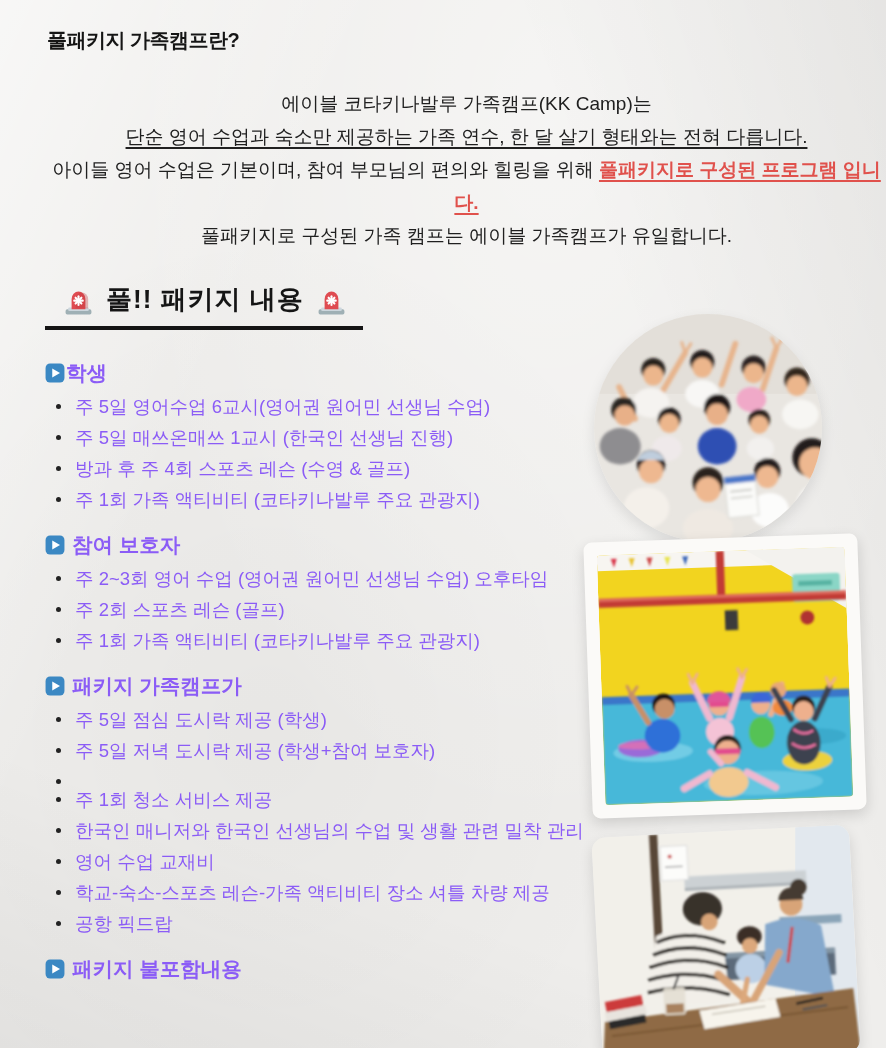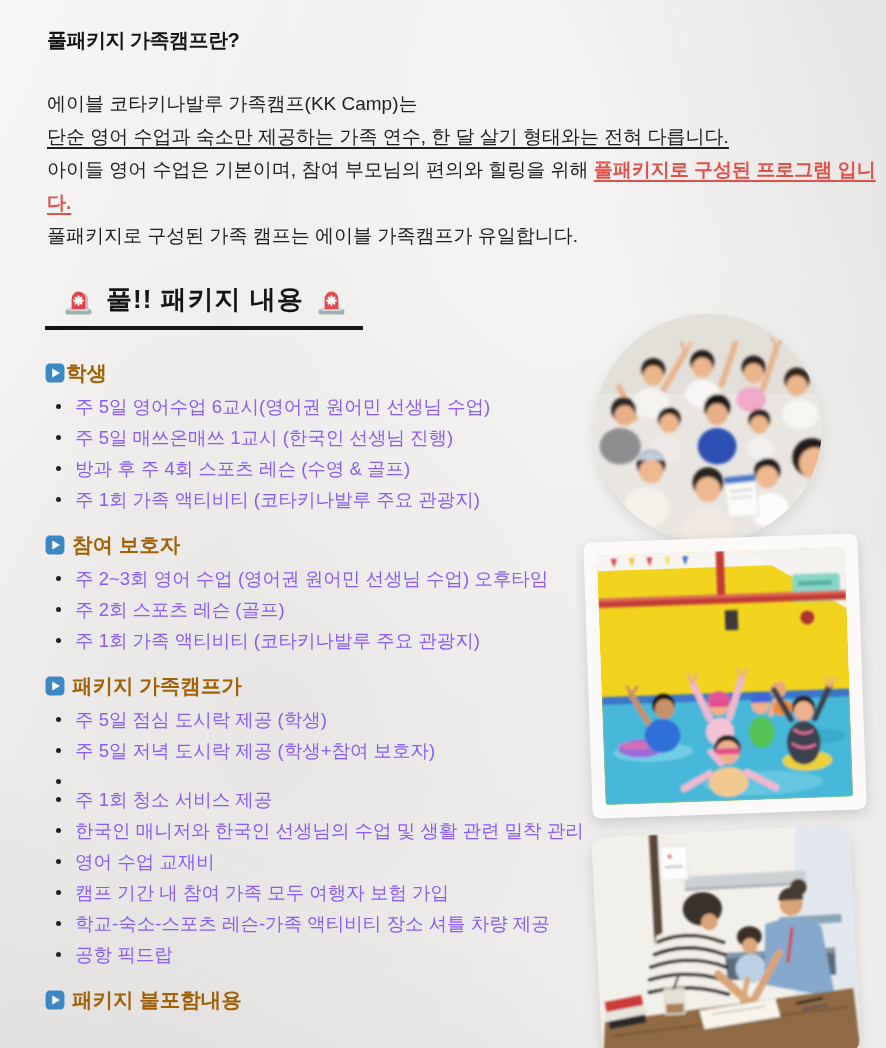--- a/index.html
+++ b/index.html
@@ -16,35 +16,35 @@
       radial-gradient(ellipse at 30% 70%, rgba(0,0,0,.03), rgba(0,0,0,0) 50%);
     overflow:hidden;
     position:relative;
   }
   .page { position:relative; width:886px; height:1048px; }
 
   .page-title{
     margin:27px 0 0 47px;
     font-size:20px; font-weight:800; letter-spacing:-0.5px; color:#151515;
   }
-  .intro{ margin:33px 0 0 47px; font-size:19px; line-height:33px; font-weight:500; color:#202020; }
+  .intro{ margin:33px 0 0 47px; font-size:19px; line-height:33px; font-weight:500; color:#202020;text-align:center; }
   .intro .u{ text-decoration:underline; text-underline-offset:4px; text-decoration-thickness:1.5px; }
   .intro .red{ color:#e0514c; font-weight:700; text-decoration:underline; text-underline-offset:4px; text-decoration-thickness:1.5px; }
 
   .pkg-header{
     display:inline-flex; align-items:flex-end; gap:12px;
     margin:30px 0 0 45px; padding:0 16px 9px 18px;
     border-bottom:4px solid #141414;
     font-size:26px; font-weight:800; letter-spacing:1px; color:#151515;
   }
   .siren{ width:31px; height:31px; flex:0 0 auto; }
 
   .sections{ margin:30px 0 0 45px; width:562px; }
   .section + .section{ margin-top:17px; }
-  .sec-title{ display:flex; align-items:center; font-size:20.5px; font-weight:800; line-height:26px; color:#a16207; }
+  .sec-title{ display:flex; align-items:center; font-size:20.5px; font-weight:800; line-height:26px; color:#8b5cf6; }
   .sec-title .play{ width:20px; height:20px; margin-right:7px; flex:0 0 auto; }
   .section.tight .sec-title .play{ margin-right:1px; }
   .section ul{ list-style:none; margin-top:5px; }
   .section li{ display:flex; font-size:18.5px; line-height:31px; font-weight:500; color:#8b5cf6; }
   .dot{ flex:0 0 auto; width:5px; height:5px; border-radius:50%; background:#222; margin:13px 14px 0 11px; }
 
   .photo-stack > div{ position:absolute; }
   .photo{ box-shadow:0 5px 14px rgba(0,0,0,.14); }
   .photo-circle{ left:594px; top:287px; width:228px; height:228px; border-radius:50%; overflow:hidden; box-shadow:0 6px 14px rgba(0,0,0,.10); }
   .photo-circle svg{ display:block; width:100%; height:100%; }
@@ -178,24 +178,20 @@
         <li>
             <span class="dot"></span>
             <span>한국인 매니저와 한국인 선생님의 수업 및 생활 관련 밀착 관리</span>
           </li>
         <li>
             <span class="dot"></span>
             <span>영어 수업 교재비</span>
           </li>
         <li>
             <span class="dot"></span>
-            <span>캠프 기간 내 참여 가족 모두 여행자 보험 가입</span>
-          </li>
-        <li>
-            <span class="dot"></span>
             <span>학교-숙소-스포츠 레슨-가족 액티비티 장소 셔틀 차량 제공</span>
           </li>
         <li>
             <span class="dot"></span>
             <span>공항 픽드랍</span>
           </li>
       </ul>
     </div>
 
     <div class="section">

